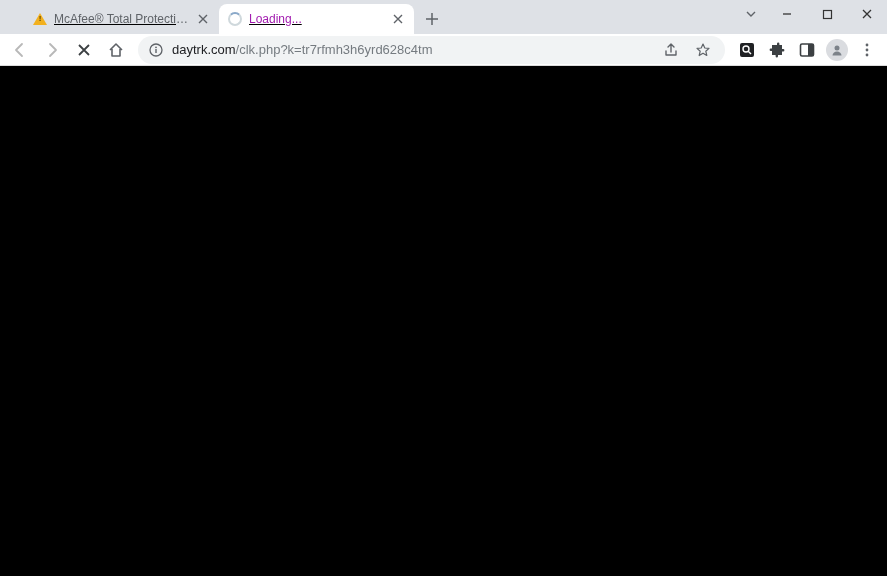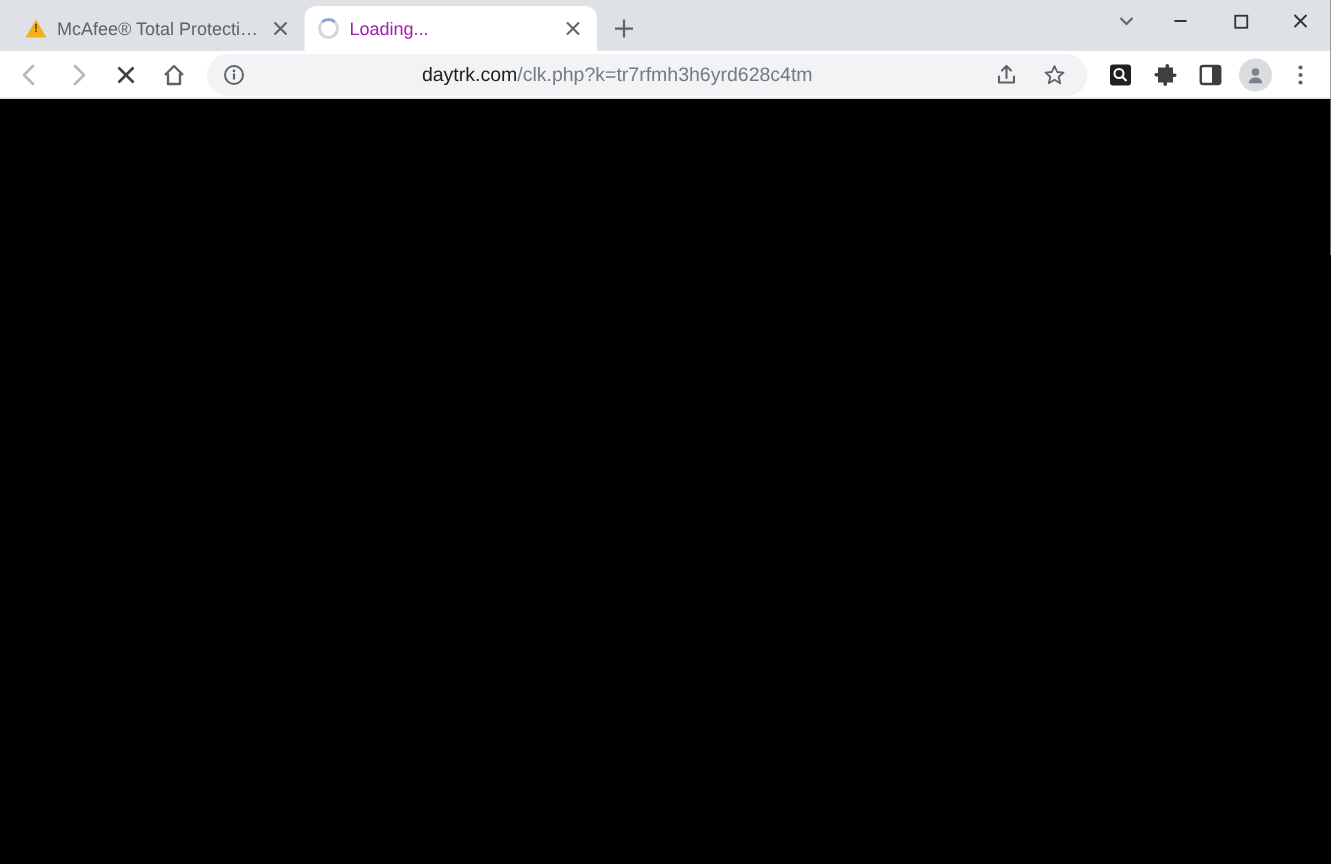--- a/index.html
+++ b/index.html
@@ -10,21 +10,22 @@
       font-size: 12px;
       background: #fff;
       overflow: hidden;
       position: relative;
     }
     .titlebar {
       height: 34px;
       background: #dee1e6;
       display: flex;
       align-items: flex-end;
-      padding-left: 8px;
+      padding-left: 24px;
+      text-decoration: underline;
     }
     .tabs {
       display: flex;
       align-items: flex-end;
       height: 34px;
       flex: 1;
     }
     .tab {
       height: 30px;
       width: 195px;
@@ -111,21 +112,20 @@
       height: 28px;
       background: #f1f3f4;
       border-radius: 14px;
       display: flex;
       align-items: center;
       padding: 0 10px;
       gap: 8px;
       color: #202124;
       font-size: 13px;
       margin: 0 4px;
-      text-align: center;
     }
     .omnibox .site-info {
       width: 16px; height:16px;
       display:flex; align-items:center; justify-content:center;
       color: #5f6368;
     }
     .url-text { flex:1; white-space: nowrap; overflow:hidden; }
     .url-domain { color: #202124; }
     .url-path { color: #757b80; }
     .omni-action {

